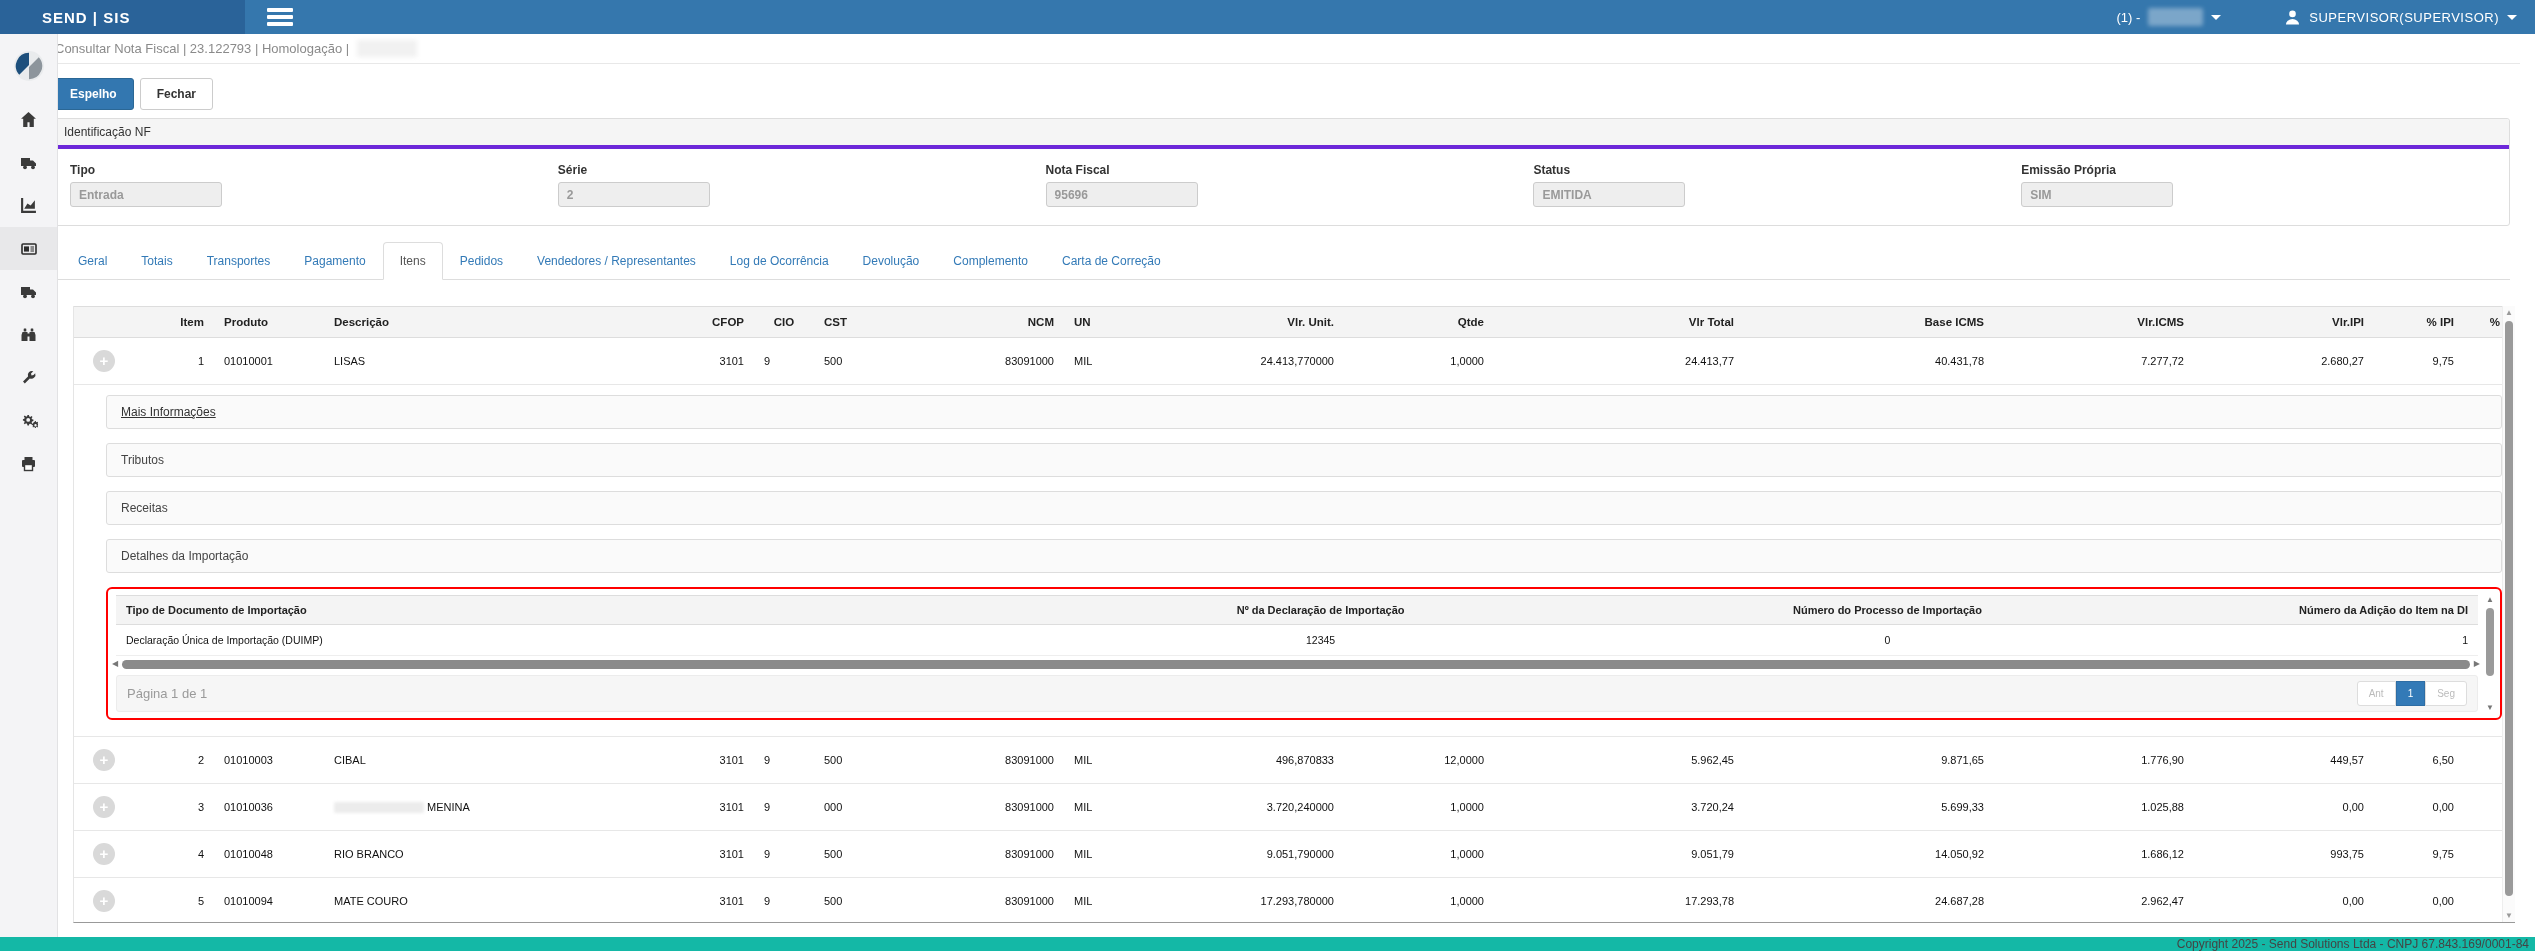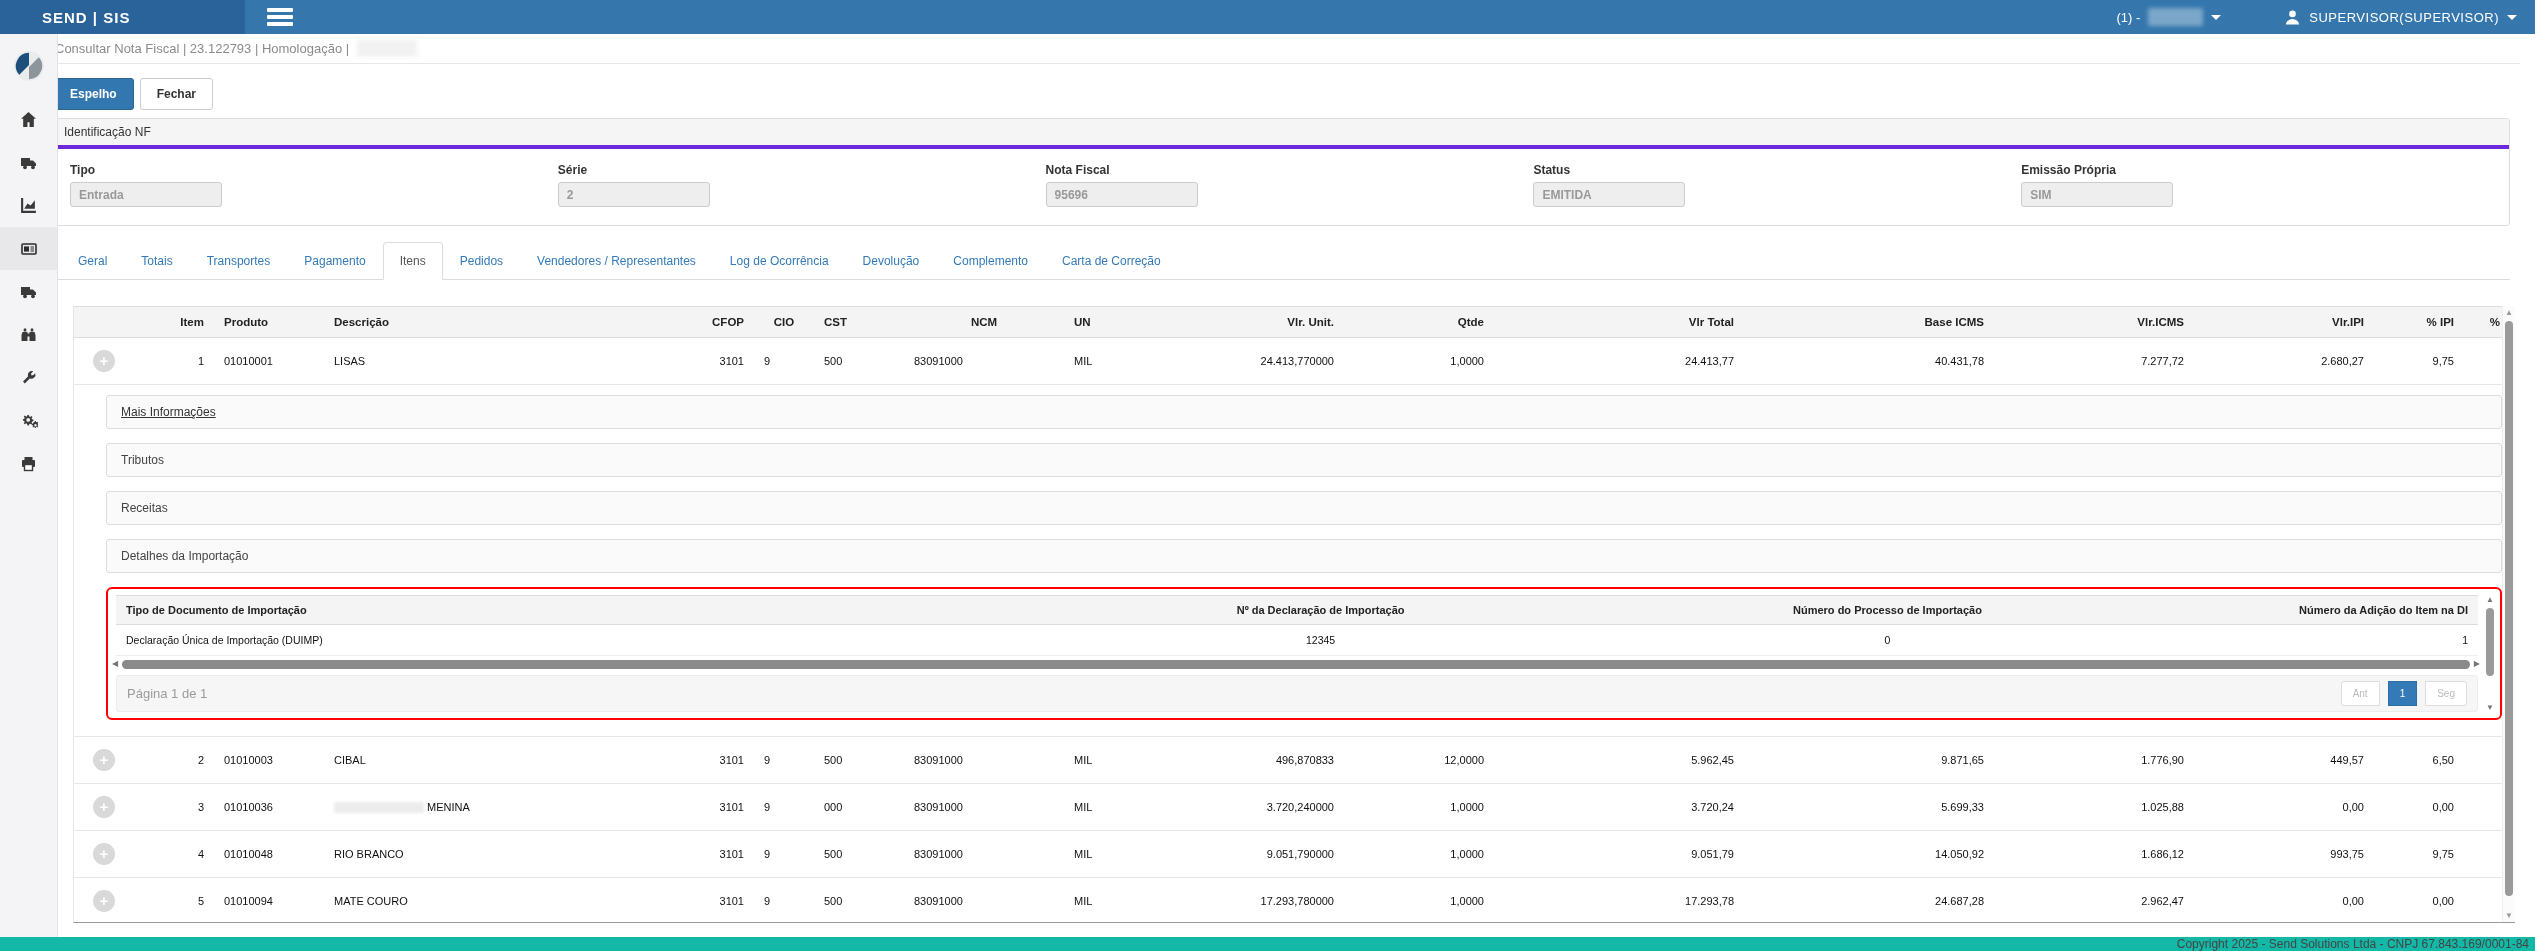--- a/index.html
+++ b/index.html
@@ -63,21 +63,21 @@
                 overflow:hidden; border-left:1px solid #e5e5e5; border-bottom:1px solid #999;
                 padding-right:14px; }
   table.items { width:100%; border-collapse:collapse; table-layout:fixed; }
   table.items th { background:#f4f4f4; border-top:1px solid #ddd; border-bottom:1px solid #ddd;
                    font-size:11.5px; color:#222; padding:9px 10px; white-space:nowrap; }
   table.items td { font-size:11px; color:#111; padding:12px 10px; border-bottom:1px solid #e7e7e7;
                    white-space:nowrap; overflow:hidden; }
   .col-plus { width:60px; text-align:center; }
   .c0{text-align:right;} .c1{text-align:left;} .c2{text-align:left;}
   .c3{text-align:right;} .c4{} .c5{text-align:left;}
-  .c6{} .c7{text-align:left;}
+  .c6{text-align:right;} .c7{text-align:left;}
   .c8,.c9,.c10,.c11,.c12,.c13,.c14,.c15{text-align:right;}
   .plus-btn { display:inline-block; width:22px; height:22px; border-radius:50%;
               background:#d9d9d9; color:#fff; font-size:15px; font-weight:bold;
               line-height:22px; text-align:center; cursor:pointer; }
   .redacted-inline { display:inline-block; width:90px; height:11px; background:#ececec;
                      border-radius:2px; filter:blur(1.5px); vertical-align:middle; }
 
   
   .outer-vscroll { position:absolute; top:0; right:0; width:13px; height:100%;
                    background:#fbfbfb; border-left:1px solid #eee; cursor:pointer; }
@@ -106,21 +106,21 @@
   .ic2{text-align:center; width:22%;} .ic3{text-align:right; width:14%;}
   .hscroll { position:relative; height:13px; margin:2px 0 4px 0; }
   .hscroll .arr { position:absolute; top:1px; font-size:8px; color:#777; }
   .hscroll .arr.left { left:-4px; } .hscroll .arr.right { right:-2px; }
   .hthumb { position:absolute; left:6px; right:8px; top:2px; height:9px;
             background:#8a8a8a; border-radius:5px; cursor:pointer; }
   .import-pager { background:#f6f6f6; border:1px solid #ececec; border-radius:3px;
                   padding:5px 10px; display:flex; align-items:center;
                   justify-content:space-between; }
   .pager-label { color:#9a9a9a; font-size:13px; }
-  .pager-btns { display:flex;gap:8px; }
+  .pager-btns { display:flex; }
   .pager-btns button { font-size:10px; padding:6px 11px; background:#fff; border:1px solid #ddd;
                        color:#bbb; cursor:pointer; font-family:"Liberation Sans", sans-serif; }
   .pager-btns button.first { border-radius:3px 0 0 3px; }
   .pager-btns button.last  { border-radius:0 3px 3px 0; }
   .pager-btns button.active { background:#337ab7; border-color:#2e6da4; color:#fff; }
   .vscroll { width:12px; position:relative; margin-left:6px; }
   .vscroll .arr { position:absolute; left:0; width:100%; text-align:center; font-size:8px; color:#777; }
   .vscroll .arr.up { top:0; } .vscroll .arr.down { bottom:0; }
   .vthumb { position:absolute; left:2px; right:2px; top:13px; height:58%;
             background:#9a9a9a; border-radius:5px; }

